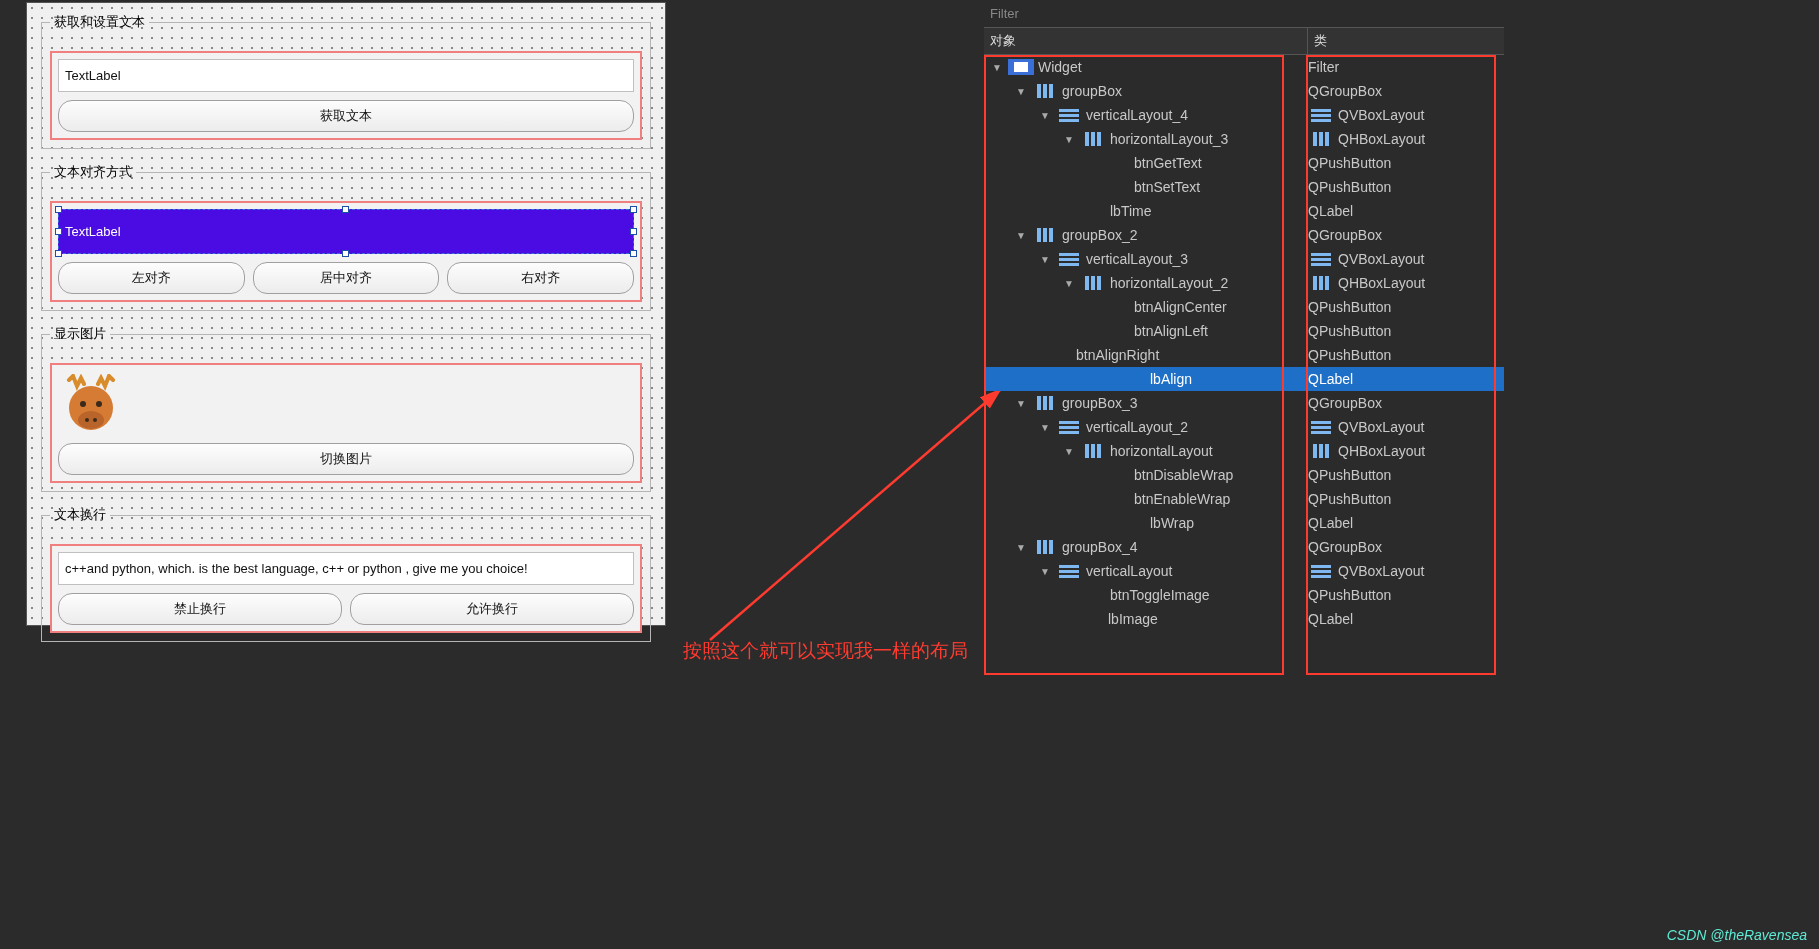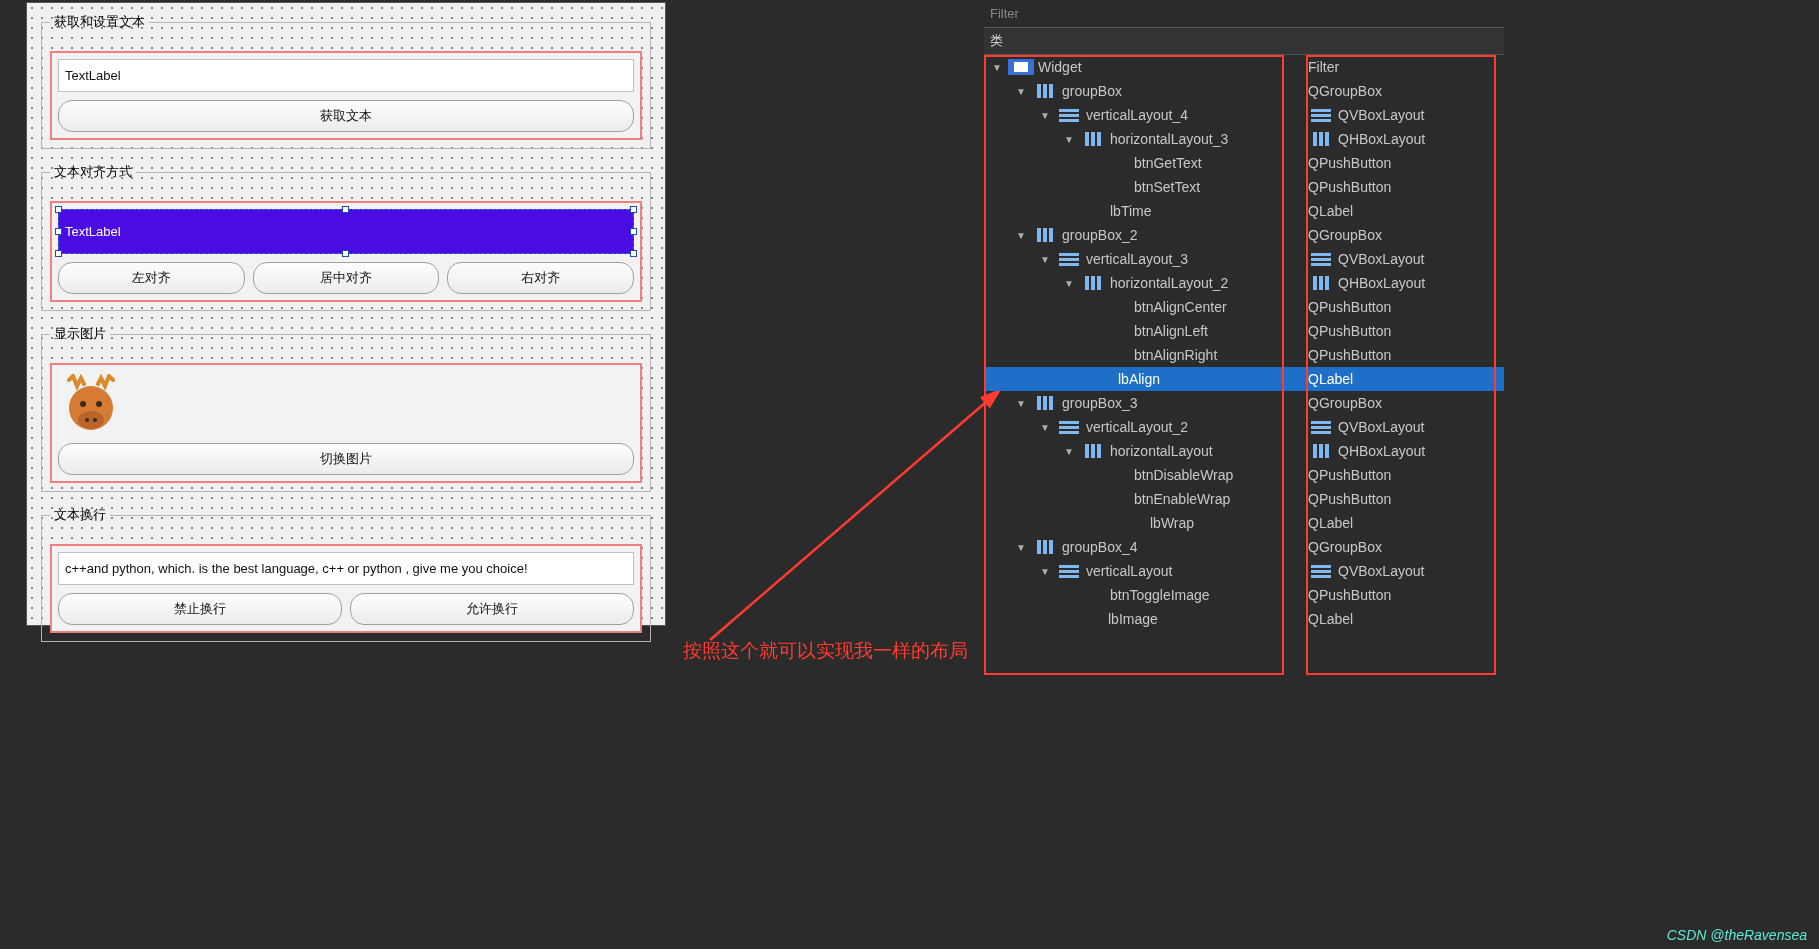--- a/index.html
+++ b/index.html
@@ -260,20 +260,21 @@
       <path d="M0,0 L0,6 L9,3 z" fill="#ff3b30"></path>
     </marker>
   </defs>
   <line x1="10" y1="280" x2="300" y2="30" stroke="#ff3b30" stroke-width="2.5" marker-end="url(#ah)"></line>
 </svg>
 <div class="annot-text">按照这个就可以实现我一样的布局</div>
 
 <div class="inspector">
   <div class="filter">Filter</div>
   <div class="insp-header">
+    <div class="colA">对象</div>
     <div class="colB">类</div>
   </div>
   <div class="insp-body" id="tree">
     <div class="annot-box1"></div>
     <div class="annot-box2"></div>
   <div class="row">
         <div class="cellA" style="padding-left:6px">
           <span class="arrowtgl">▼</span>
           <span class="ico ico-w"></span>
           <span>Widget</span>
@@ -430,31 +431,31 @@
         <div class="cellA" style="padding-left:102px">
           <span class="arrowtgl"></span>
           <span class="ico"></span>
           <span>btnAlignLeft</span>
         </div>
         <div class="cellB">
           <span>QPushButton</span>
         </div>
       </div>
       <div class="row">
-        <div class="cellA" style="padding-left:102px">
+        <div class="cellA" style="padding-left:44px">
           <span class="arrowtgl"></span>
           <span class="ico"></span>
           <span>btnAlignRight</span>
         </div>
         <div class="cellB">
           <span>QPushButton</span>
         </div>
       </div>
       <div class="row sel">
-        <div class="cellA" style="padding-left:86px">
+        <div class="cellA" style="padding-left:118px">
           <span class="arrowtgl"></span>
           <span class="ico"></span>
           <span>lbAlign</span>
         </div>
         <div class="cellB">
           <span>QLabel</span>
         </div>
       </div>
       <div class="row">
         <div class="cellA" style="padding-left:30px">

